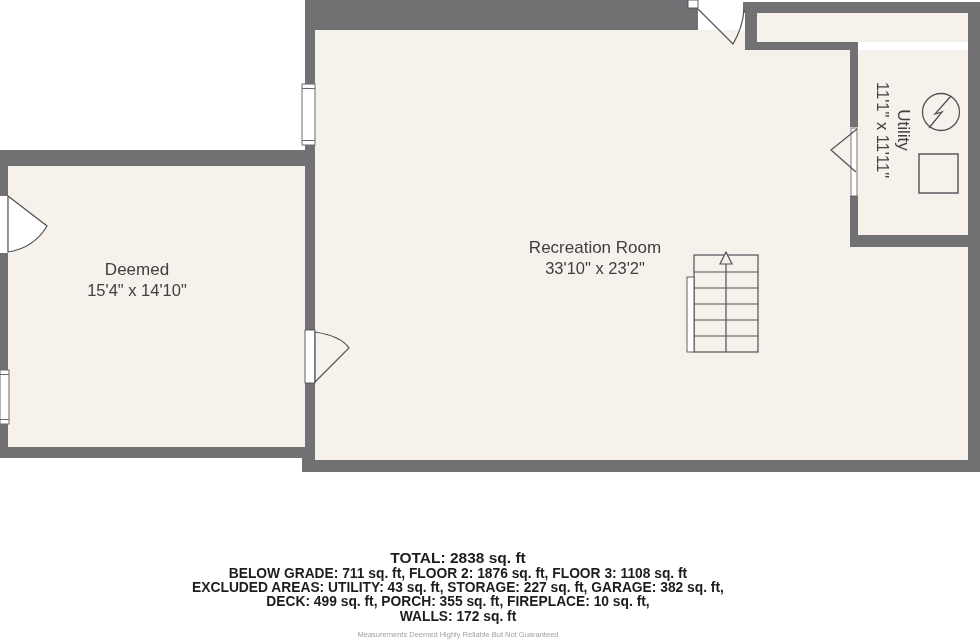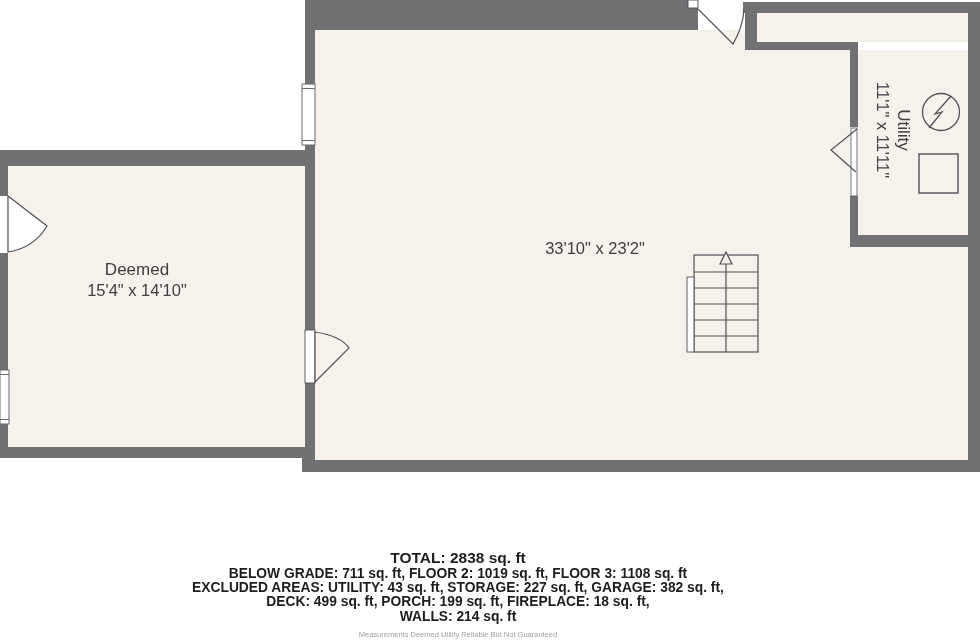--- a/index.html
+++ b/index.html
@@ -109,30 +109,31 @@
       <rect x="919" y="154" width="39" height="39" stroke-width="1.4" fill="#f6f1ea"></rect>
     </g>
   </svg>
 
   <div class="room-label" style="left:17px;top:260px;width:240px;">
     <div class="room-name">Deemed</div>
     <div class="room-dims">15'4" x 14'10"</div>
   </div>
 
   <div class="room-label" style="left:475px;top:238px;width:240px;">
+    <div class="room-name">Recreation Room</div>
     <div class="room-dims">33'10" x 23'2"</div>
   </div>
 
   <div class="room-label rotated" style="left:822px;top:109px;width:140px;height:42px;">
     <div class="room-name">Utility</div>
     <div class="room-dims">11'1" x 11'11"</div>
   </div>
 
   <div class="summary">
     <div class="total-line">TOTAL: 2838 sq. ft</div>
-    <div class="breakdown-line">BELOW GRADE: 711 sq. ft, FLOOR 2: 1019 sq. ft, FLOOR 3: 1108 sq. ft</div>
+    <div class="breakdown-line">BELOW GRADE: 711 sq. ft, FLOOR 2: 1876 sq. ft, FLOOR 3: 1108 sq. ft</div>
     <div class="breakdown-line">EXCLUDED AREAS: UTILITY: 43 sq. ft, STORAGE: 227 sq. ft, GARAGE: 382 sq. ft,</div>
-    <div class="breakdown-line">DECK: 499 sq. ft, PORCH: 199 sq. ft, FIREPLACE: 18 sq. ft,</div>
-    <div class="breakdown-line">WALLS: 214 sq. ft</div>
-    <div class="disclaimer-line">Measurements Deemed Utility Reliable But Not Guaranteed</div>
+    <div class="breakdown-line">DECK: 499 sq. ft, PORCH: 355 sq. ft, FIREPLACE: 10 sq. ft,</div>
+    <div class="breakdown-line">WALLS: 172 sq. ft</div>
+    <div class="disclaimer-line">Measurements Deemed Highly Reliable But Not Guaranteed</div>
   </div>
 
 </div>
 
 </body></html>

